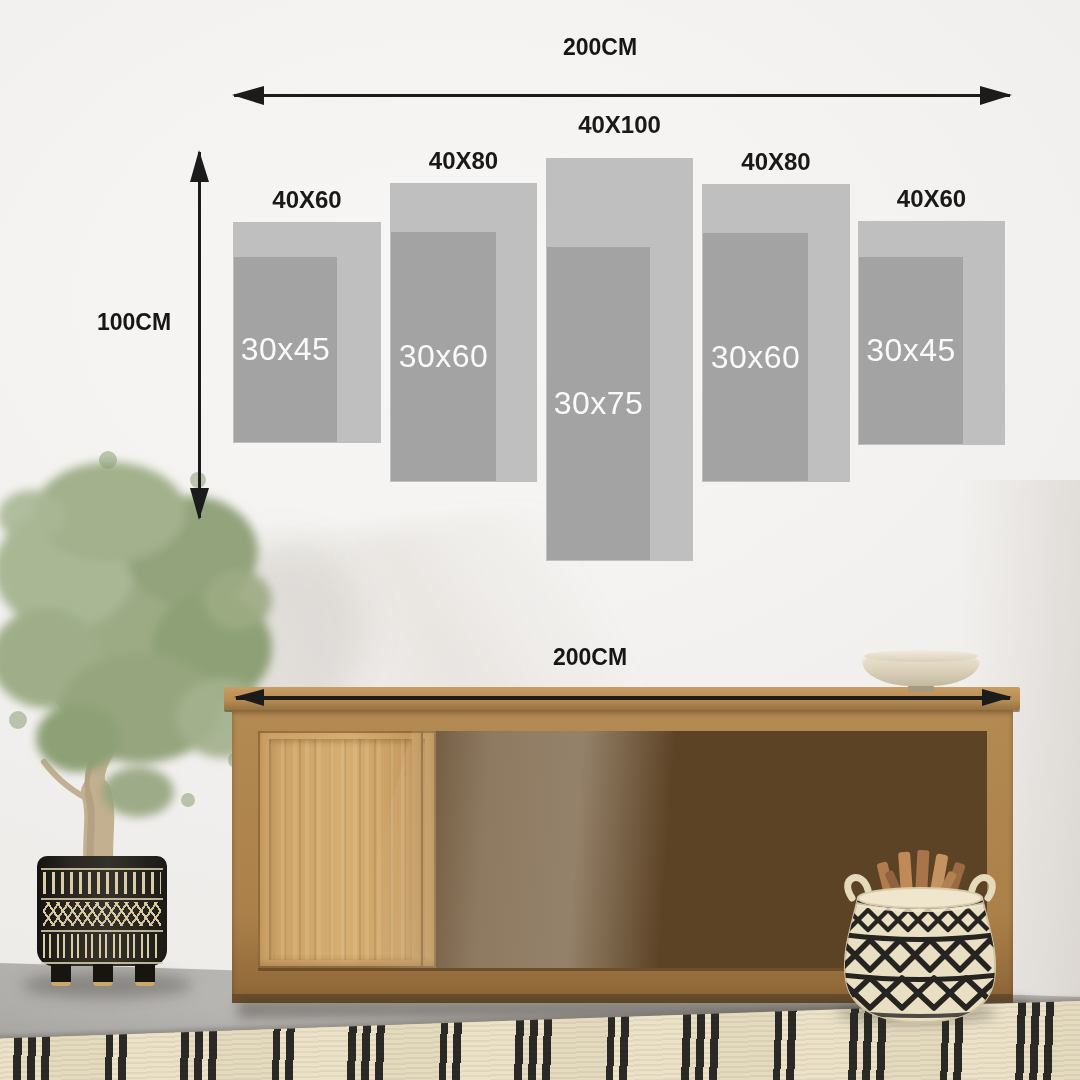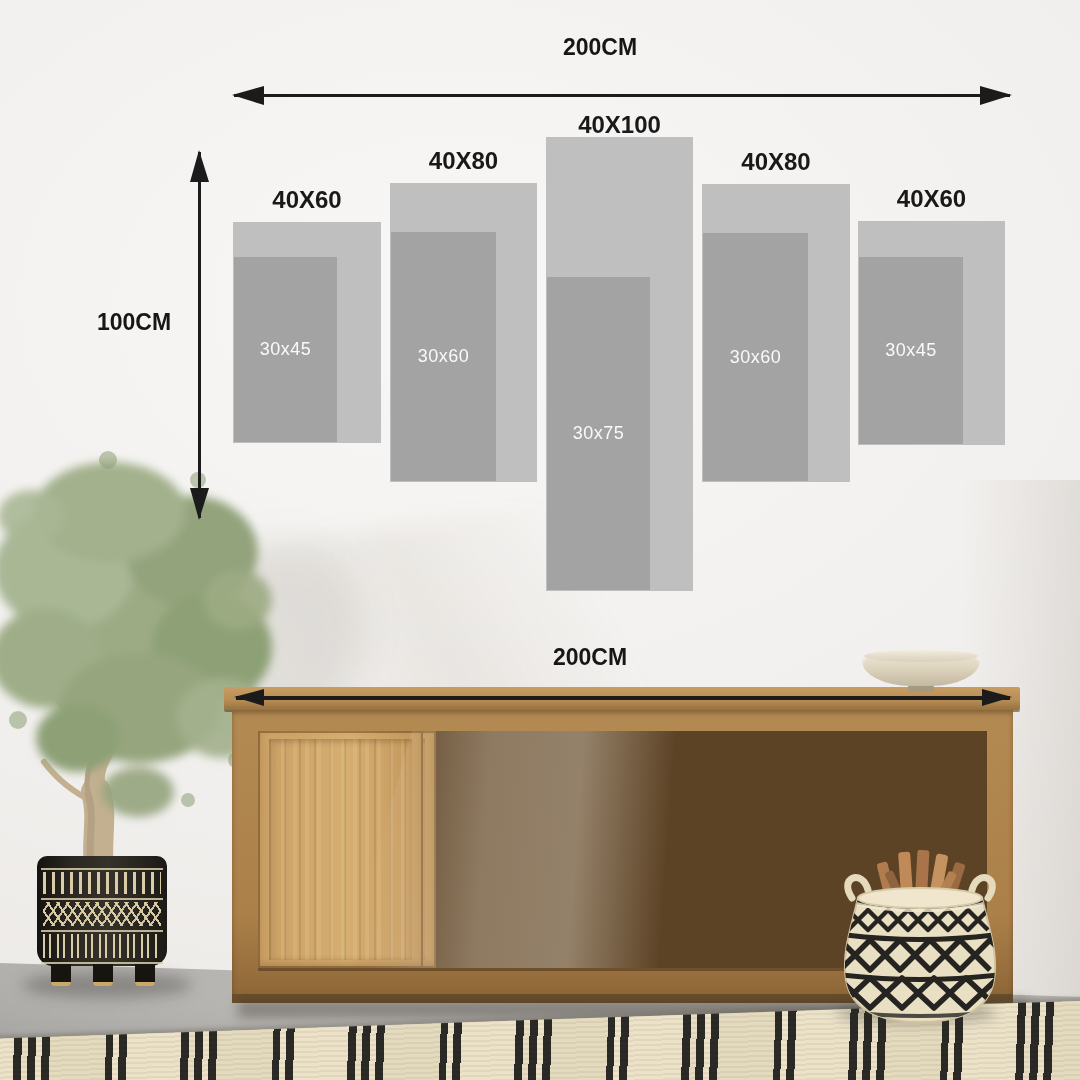--- a/index.html
+++ b/index.html
@@ -21,26 +21,26 @@
   .floor{left:-30px;top:962px;width:1160px;height:190px;
     transform:rotate(1.8deg);transform-origin:left top;
     background:linear-gradient(180deg,#b3b1ae 0%,#a5a3a0 40%,#9b9996 100%);}
   .floor-mottle{left:0;top:965px;width:1080px;height:115px;
     background:radial-gradient(60% 80% at 30% 40%, rgba(255,255,255,.16), rgba(255,255,255,0) 70%);}
 
   
   .panel{background:#bfbfbf;}
   .panel .inner{left:1px;bottom:1px;background:#a3a3a3;display:flex;
     align-items:center;justify-content:center;}
-  .panel .inner span{position:static;color:#fafafa;font-size:18px;letter-spacing:.5px;}
+  .panel .inner span{position:static;color:#fafafa;font-size:32px;letter-spacing:.5px;}
   .p1{left:233px;top:222px;width:148px;height:221px;}
   .p1 .inner{width:103px;height:185px;}
   .p2{left:390px;top:183px;width:147px;height:299px;}
   .p2 .inner{width:105px;height:249px;}
-  .p3{left:546px;top:137px;width:147px;height:454px;}
+  .p3{left:546px;top:158px;width:147px;height:403px;}
   .p3 .inner{width:103px;height:313px;}
   .p4{left:702px;top:184px;width:148px;height:298px;}
   .p4 .inner{width:105px;height:248px;}
   .p5{left:858px;top:221px;width:147px;height:224px;}
   .p5 .inner{width:104px;height:187px;}
 
   .size-label{height:28px;font-size:24px;font-weight:bold;color:#191919;
     text-align:center;line-height:28px;}
   .sl1{left:233px;top:186px;width:148px;}
   .sl2{left:390px;top:147px;width:147px;}

